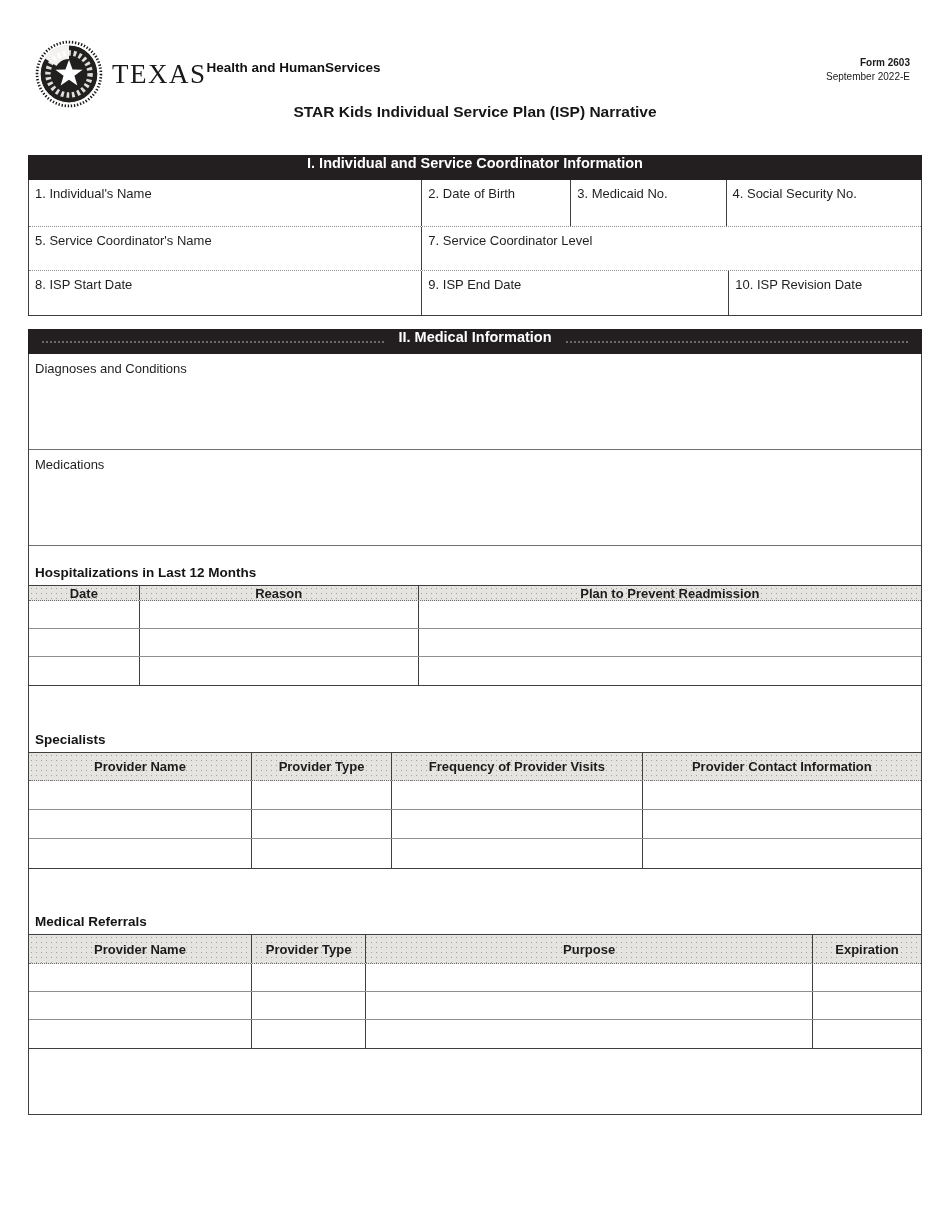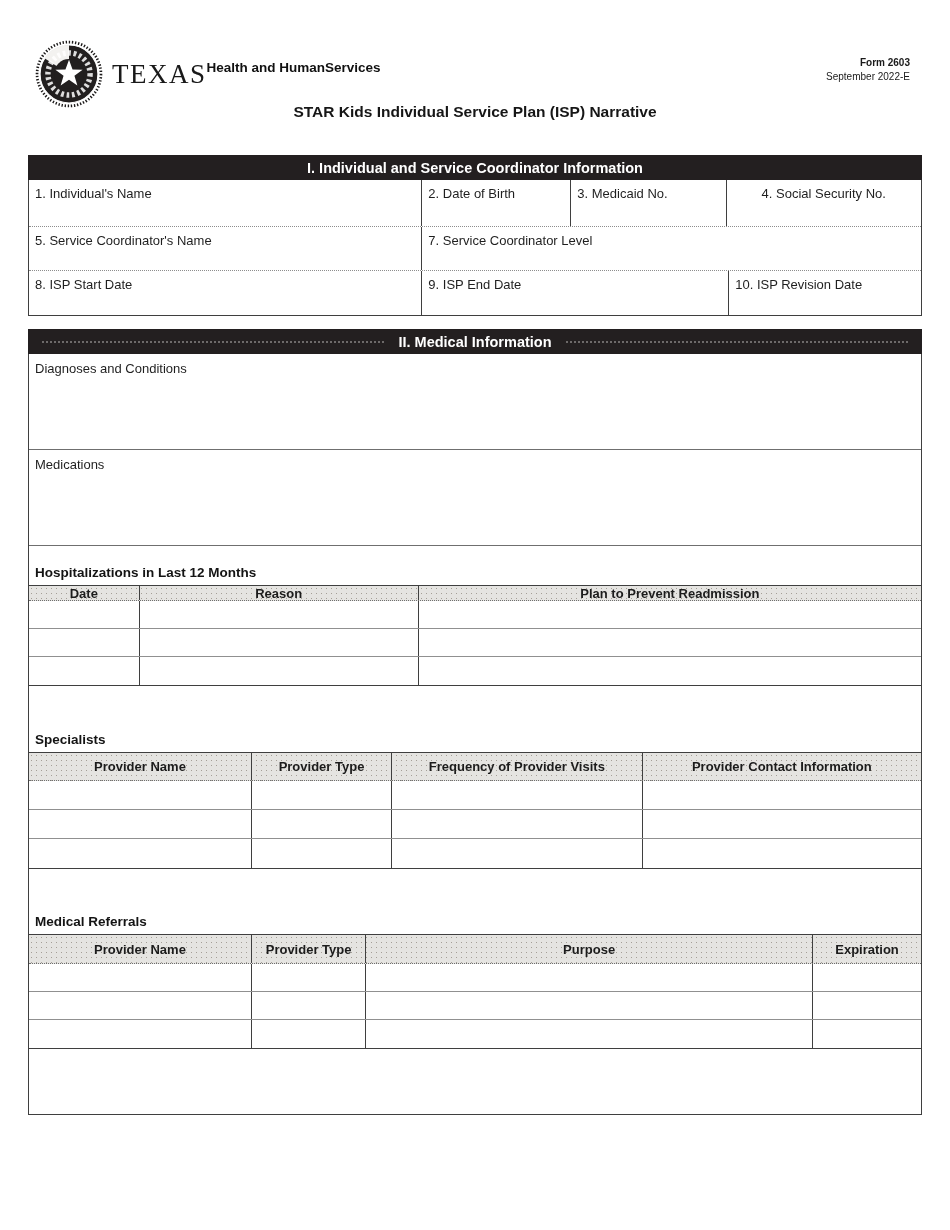--- a/index.html
+++ b/index.html
@@ -34,39 +34,39 @@
     position: absolute; top: 103px; left: 0; width: 100%;
     text-align: center; font-size: 15.5px; font-weight: 700; color: #161616;
   }
 
   
   .content { position: absolute; left: 28px; top: 155px; width: 894px; }
 
   .section-bar {
     height: 25px; background: #231f20; color: #ffffff;
     font-weight: 700; font-size: 14.5px;
-    display: flex; align-items: center; justify-content: center;
+    display: flex; justify-content: center;
   }
   .section-bar .bar-title { white-space: nowrap; }
   .leader { flex: 1; height: 0; border-bottom: 2px dotted #6d6a6a; margin: 0 14px; align-self: center; }
 
   .fill-label { font-size: 13px; color: #1f1f1f; }
 
   
   .s1-table { border: 1px solid #3f3f3f; border-top: 0; }
   .s1-row { display: flex; }
   .s1-row.r1 { height: 47px; }
   .s1-row.r2, .s1-row.r3 { height: 44px; }
   .s1-row.r1, .s1-row.r2 { border-bottom: 1px dotted #8d8d8d; }
   .s1-cell { padding: 4px 6px; border-right: 1px solid #3f3f3f; overflow: hidden; }
   .s1-cell:last-child { border-right: 0; }
   .w-name  { flex: 0 0 44.1%; }
   .w-dob   { flex: 0 0 16.7%; }
   .w-mcaid { flex: 0 0 17.4%; }
-  .w-ssn   { flex: 1; text-align: center; }
+  .w-ssn   { flex: 1; }
   .w-phone { flex: 0 0 34.4%; }
   .w-level { flex: 1; }
 
   .gap-13 { height: 13px; }
 
   
   .s2-box { border: 1px solid #3f3f3f; border-top: 0; height: 761px; display: flex; flex-direction: column; }
 
   .big-field { height: 96px; border-bottom: 1px solid #6f6f6f; padding: 5px 6px; }
 

